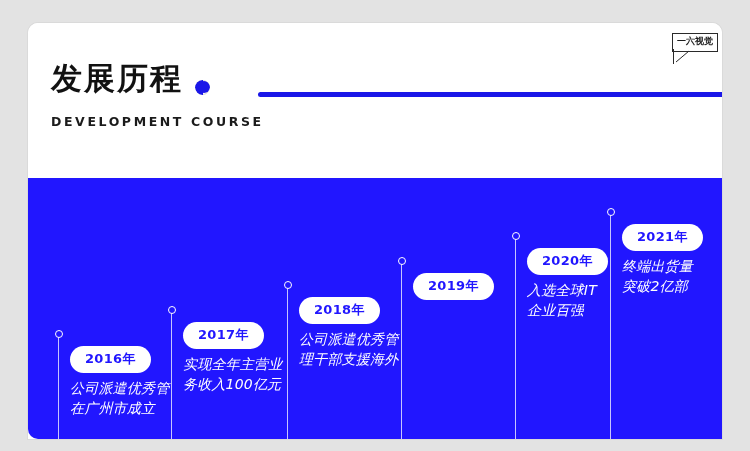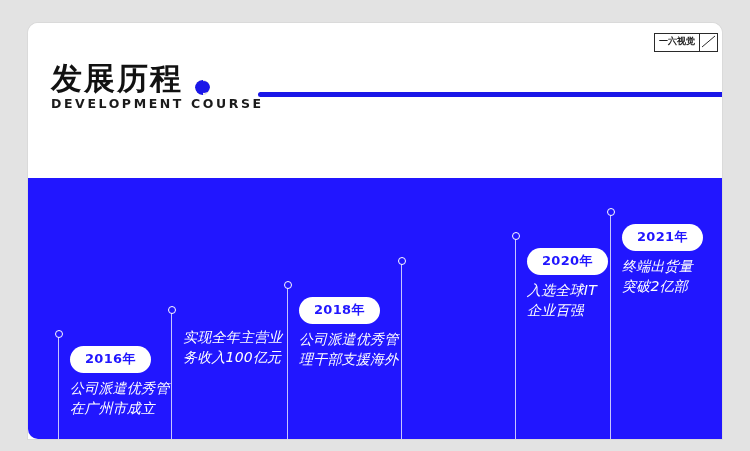--- a/index.html
+++ b/index.html
@@ -37,20 +37,21 @@
 
   .brand-badge {
     position: absolute;
     right: 4px;
     top: 10px;
     display: flex;
     align-items: stretch;
     border: 1px solid #2a2a2a;
     height: 17px;
     background: #ffffff;
+    flex-direction: column;
   }
   .brand-badge-text {
     font-size: 9px;
     line-height: 15px;
     padding: 0 4px;
     color: #1d1d1d;
     font-weight: 700;
     letter-spacing: 0px;
     white-space: nowrap;
     font-family: "DejaVu Sans", sans-serif;
@@ -102,21 +103,21 @@
   .title-dot::after {
     content: "";
     position: absolute;
     left: 3px; top: 1.5px;
     width: 12px;
     height: 12px;
     border-radius: 50%;
     background: #1a16e8;
   }
   .title-en {
-    margin-top: 1px;
+    margin-top: 19px;
     font-size: 12.5px;
     font-weight: 700;
     letter-spacing: 2.6px;
     color: #1b1b1b;
     font-family: "DejaVu Sans", sans-serif;
   }
 
   .header-rule {
     position: absolute;
     left: 230px;
@@ -223,37 +224,37 @@
         <div class="node-dot" style="top: 152px;"></div>
       </div>
       <div class="card" style="left: 42px; top: 168px;"><div class="year-pill">2016年</div><div class="card-desc">
           <span>公司派遣优秀管</span>
           <span>在广州市成立</span>
         </div></div>
       <div class="node" style="left: 143px;">
         <div class="node-stem" style="top: 132px; height: 129px;"></div>
         <div class="node-dot" style="top: 128px;"></div>
       </div>
-      <div class="card" style="left: 155px; top: 144px;"><div class="card-desc">
+      <div class="card" style="left: 155px; top: 144px;"><div class="year-pill">2017年</div><div class="card-desc">
           <span>实现全年主营业</span>
           <span>务收入100亿元</span>
         </div></div>
       <div class="node" style="left: 259px;">
         <div class="node-stem" style="top: 107px; height: 154px;"></div>
         <div class="node-dot" style="top: 103px;"></div>
       </div>
       <div class="card" style="left: 271px; top: 119px;"><div class="year-pill">2018年</div><div class="card-desc">
           <span>公司派遣优秀管</span>
           <span>理干部支援海外</span>
         </div></div>
       <div class="node" style="left: 373px;">
         <div class="node-stem" style="top: 83px; height: 178px;"></div>
         <div class="node-dot" style="top: 79px;"></div>
       </div>
-      <div class="card" style="left: 385px; top: 95px;"></div>
+      <div class="card" style="left: 385px; top: 95px;"><div class="year-pill">2019年</div></div>
       <div class="node" style="left: 487px;">
         <div class="node-stem" style="top: 58px; height: 203px;"></div>
         <div class="node-dot" style="top: 54px;"></div>
       </div>
       <div class="card" style="left: 499px; top: 70px;"><div class="year-pill">2020年</div><div class="card-desc">
           <span>入选全球IT</span>
           <span>企业百强</span>
         </div></div>
       <div class="node" style="left: 582px;">
         <div class="node-stem" style="top: 34px; height: 227px;"></div>

